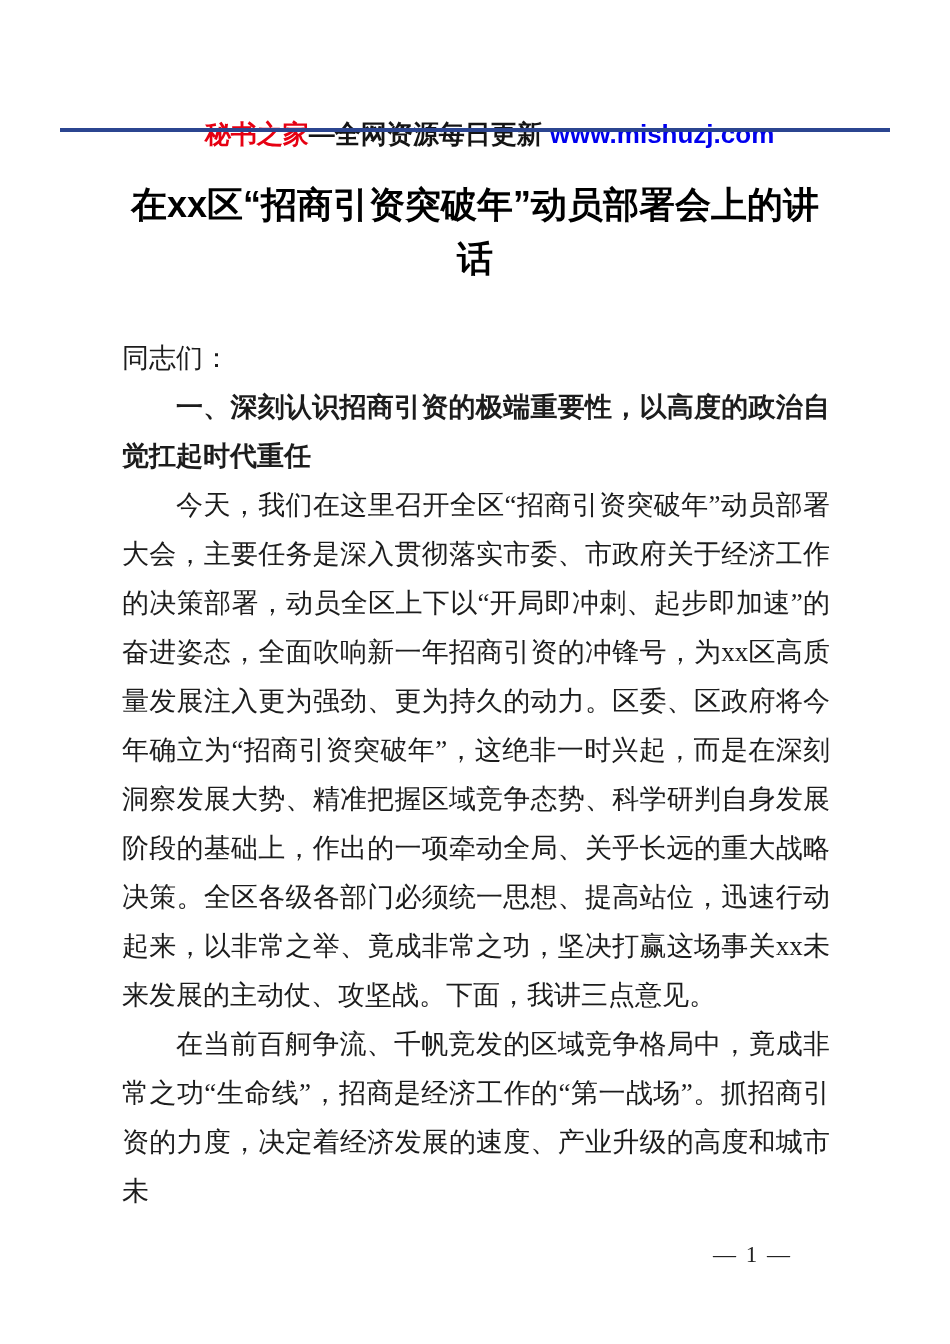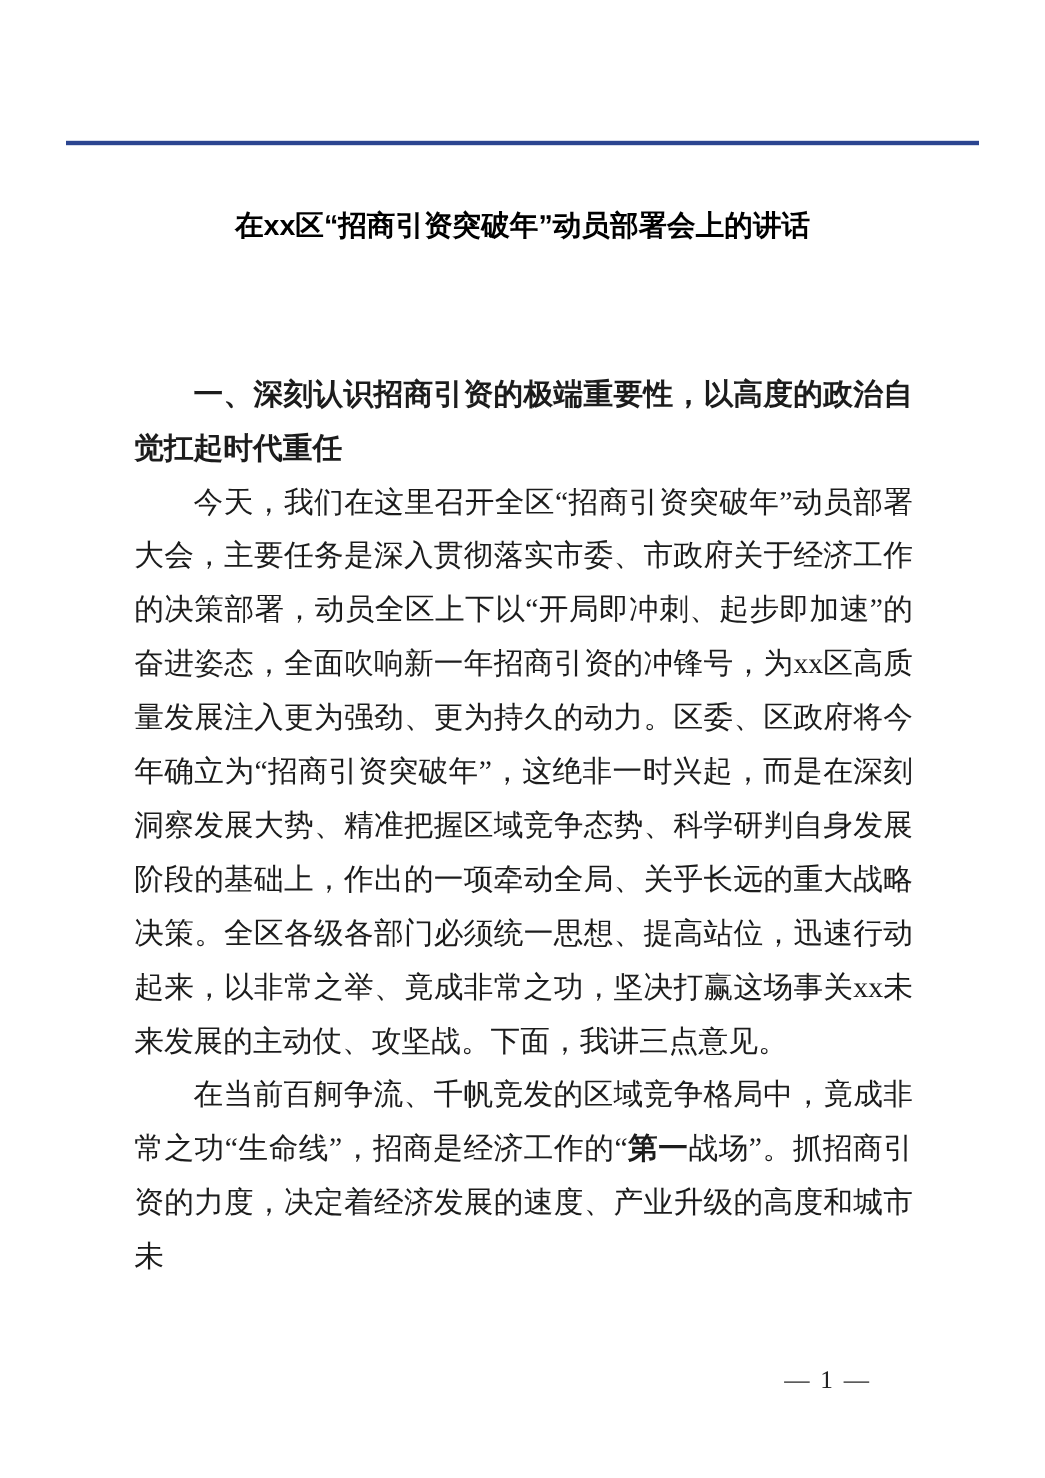--- a/index.html
+++ b/index.html
@@ -42,62 +42,66 @@
     background: var(--rule-blue, #2b4590);
   }
   
   .doc-title {
     position: absolute;
     top: 178px;
     left: 125px;
     width: 700px;
     text-align: center;
     font-family: "Liberation Sans", sans-serif;
-    font-size: 26px;
+    font-size: 36px;
     line-height: 54px;
     font-weight: bold;
     color: #000000;
   }
   
   .doc-body {
     position: absolute;
     top: 334px;
     left: 122px;
     width: 708px;
     font-size: 27px;
     line-height: 49px;
     text-align: justify;
     color: #1c1c1c;
   }
   .doc-body p { margin: 0; }
   .salutation { text-indent: 0; }
   .para { text-indent: 2em; }
   .section-heading { font-weight: bold; }
-  .bold { font-weight: bold; }
+  .bold { font-weight: normal; }
   
   .page-footer {
     position: absolute;
     bottom: 76px;
     right: 158px;
     font-size: 23px;
     color: #222222;
     letter-spacing: 2px;
   }
 </style>
 </head>
 <body>
 
 <div class="page">
 
+  <div class="site-header">
+    <span class="brand">秘书之家</span><span class="tagline">—全网资源每日更新 </span><a class="site-url">www.mishuzj.com</a>
+  </div>
 
   <div class="header-rule"></div>
 
   <h1 class="doc-title">在xx区“招商引资突破年”动员部署会上的讲话</h1>
 
   <div class="doc-body">
+    <p class="salutation">同志们：</p>
     <p class="para section-heading">一、深刻认识招商引资的极端重要性，以高度的政治自觉扛起时代重任</p>
     <p class="para">今天，我们在这里召开全区“招商引资突破年”动员部署大会，主要任务是深入贯彻落实市委、市政府关于经济工作的决策部署，动员全区上下以“开局即冲刺、起步即加速”的奋进姿态，全面吹响新一年招商引资的冲锋号，为xx区高质量发展注入更为强劲、更为持久的动力。区委、区政府将今年确立为“招商引资突破年”，这绝非一时兴起，而是在深刻洞察发展大势、精准把握区域竞争态势、科学研判自身发展阶段的基础上，作出的一项牵动全局、关乎长远的重大战略决策。全区各级各部门必须统一思想、提高站位，迅速行动起来，以非常之举、竟成非常之功，坚决打赢这场事关xx未来发展的主动仗、攻坚战。下面，我讲三点意见。</p>
     <p class="para"><span>在当前百舸争流、千帆竞发的区域竞争格局中，竟成非常之功“生命线”，招商是经济工作的“</span><span class="bold">第一</span><span>战场”。抓招商引资的力度，决定着经济发展的速度、产业升级的高度和城市未</span></p>
   </div>
 
   <div class="page-footer">— 1 —</div>
 
 </div>
 
 </body></html>

